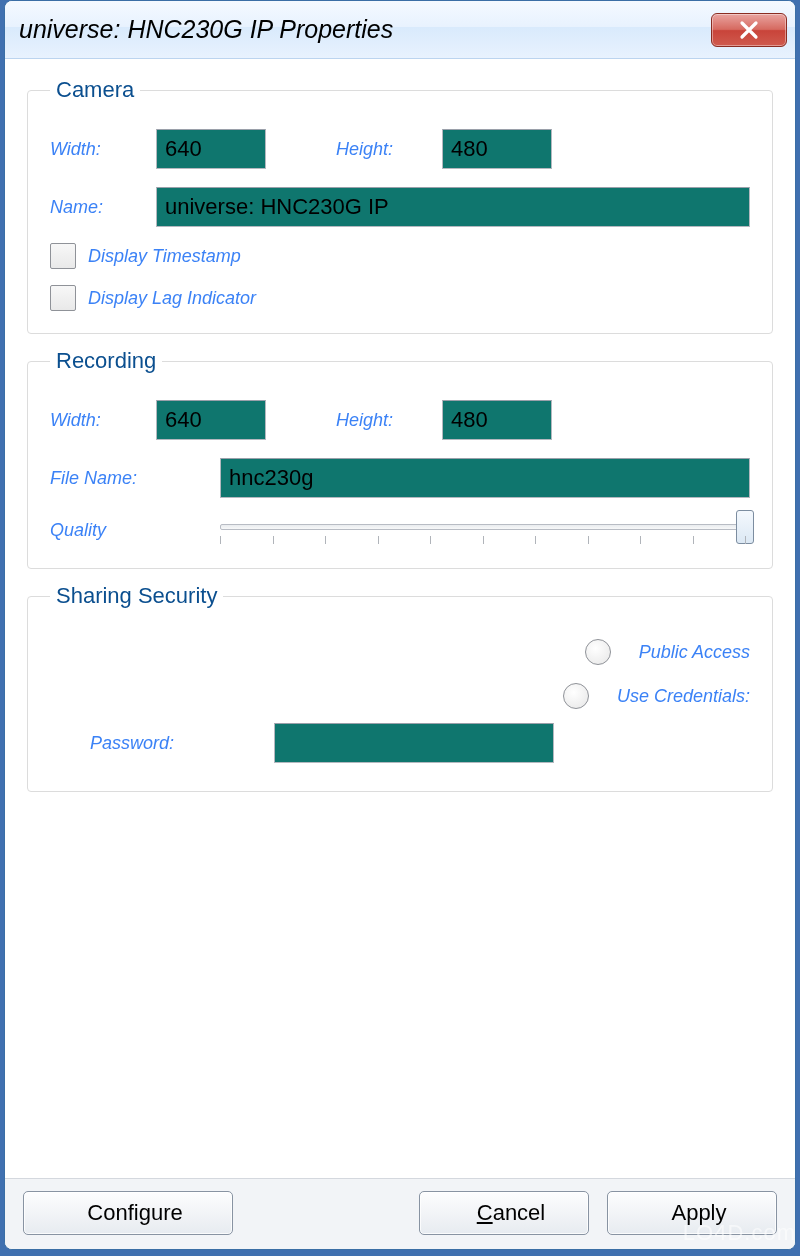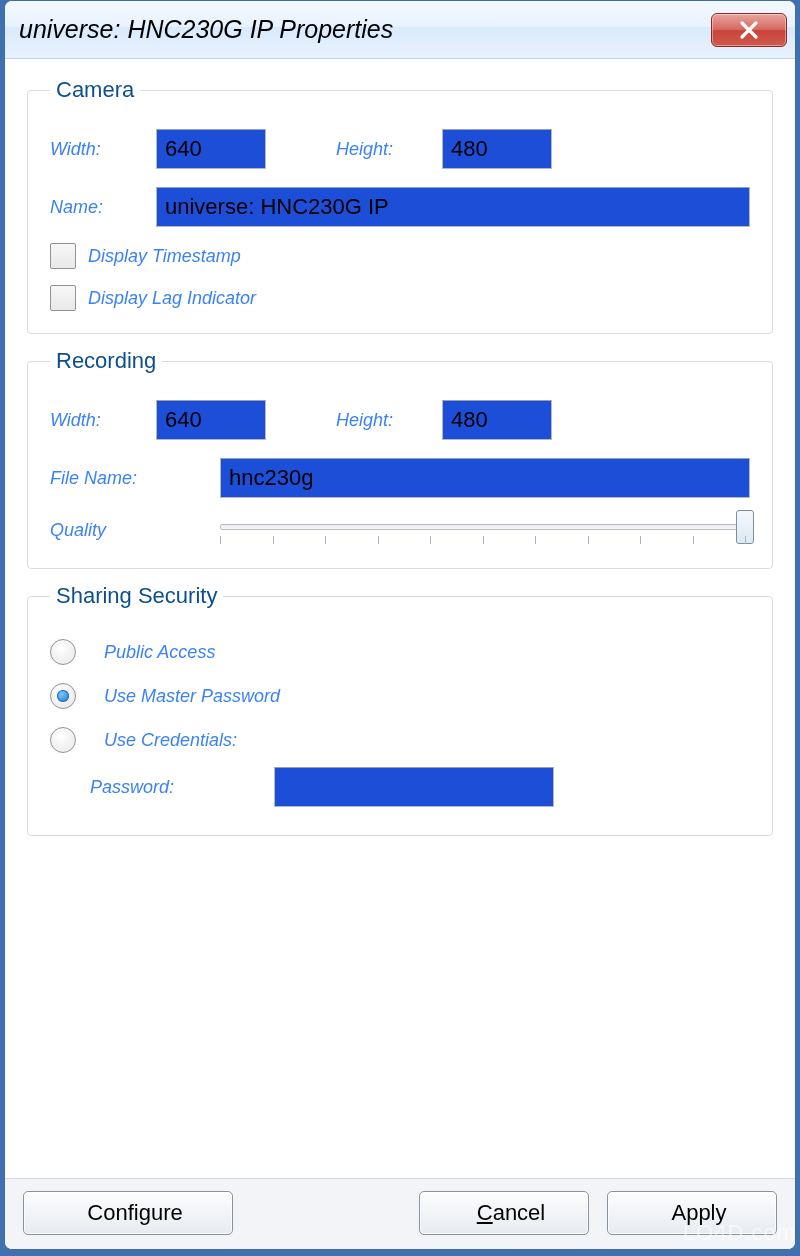--- a/index.html
+++ b/index.html
@@ -83,21 +83,21 @@
     font-size: 18px;
     font-style: italic;
   }
   input[type="text"].tb {
     height: 40px;
     border: 1px solid #b4b8bf;
     border-top-color: #9aa0aa;
     padding: 2px 8px;
     font: inherit;
     font-size: 22px;
-    background: #1d4ed8;
+    background: #0f766e;
   }
   .tb.small { width: 110px; }
   .tb.wide  { flex: 1; }
   .tb[readonly] { background: #f2f2f2; }
   .cb {
     display: flex;
     align-items: center;
     gap: 12px;
     margin-top: 16px;
   }
@@ -105,20 +105,21 @@
     width: 26px; height: 26px;
     border: 1px solid #8f9298;
     background: linear-gradient(to bottom,#f7f7f7,#e9e9e9);
     border-radius: 2px;
   }
   .radio {
     display: flex;
     align-items: center;
     gap: 28px;
     margin-top: 18px;
+    justify-content: flex-end;
   }
   .radio .dot {
     width: 26px; height: 26px;
     border: 1px solid #8f9298;
     border-radius: 50%;
     background: radial-gradient(circle at 40% 35%, #fff, #e6e6e6);
     position: relative;
   }
   .radio.checked .dot::after{
     content:"";
@@ -261,24 +262,20 @@
         </div>
       </div>
     </fieldset>
 
     <fieldset class="group" style="padding-bottom:28px">
       <legend>Sharing Security</legend>
       <div class="radio">
         <div class="dot"></div>
         <span class="lbl">Public Access</span>
       </div>
-      <div class="radio checked">
-        <div class="dot"></div>
-        <span class="lbl">Use Master Password</span>
-      </div>
       <div class="radio">
         <div class="dot"></div>
         <span class="lbl">Use Credentials:</span>
       </div>
       <div class="cred-rows">
         <div class="row">
           <span class="lbl">Password:</span>
           <input class="tb" style="width: 280px;" type="text" readonly="" value="">
         </div>
       </div>

